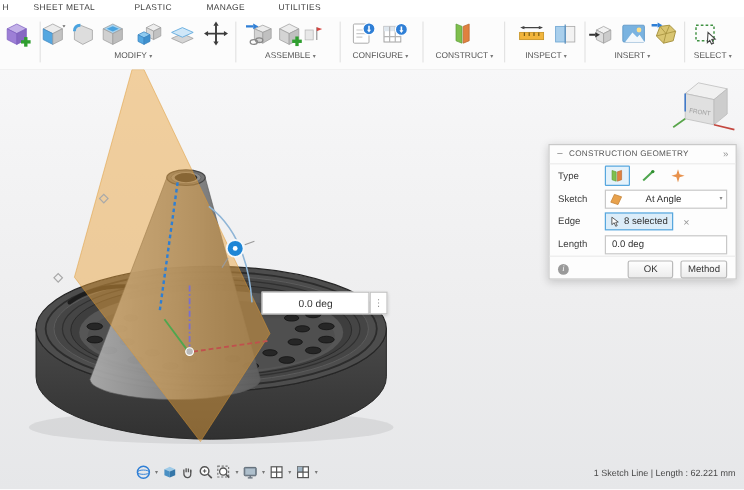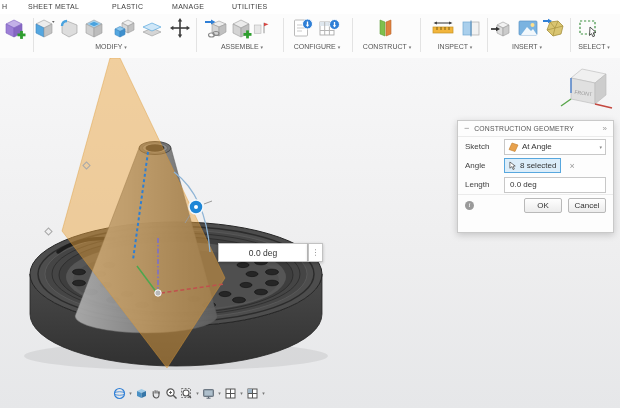--- a/index.html
+++ b/index.html
@@ -367,55 +367,75 @@
   <div class="angle-float">0.0 deg</div>
   <div class="dots-float">⋮</div>
 
   <div class="panel">
     <div class="panel-h">
       <span class="col">−</span>
       <span class="ttl">CONSTRUCTION GEOMETRY</span>
       <span class="ovf">»</span>
     </div>
 
+    <div class="prow">
+      <span class="plabel">Type</span>
+      <span class="type-opt sel">
+        <svg width="15" height="13" viewBox="0 0 15 13">
+            <polygon points="3,2 6.5,3.2 6.5,11 3,9.8" fill="#7fbf4d" stroke="#5e9e3a" stroke-width=".5"></polygon>
+            <polygon points="7.5,3.2 11,2 11,9.8 7.5,11" fill="#e0813f" stroke="#b86428" stroke-width=".5"></polygon>
+          </svg>
+      </span>
+      <span class="type-opt">
+        <svg width="14" height="13" viewBox="0 0 14 13">
+            <line x1="3" y1="10.5" x2="11" y2="3" stroke="#4ea64e" stroke-width="1.7"></line>
+            <circle cx="11" cy="3" r="1.4" fill="#2f8f2f"></circle>
+          </svg>
+      </span>
+      <span class="type-opt">
+        <svg width="14" height="13" viewBox="0 0 14 13">
+            <polygon points="7,1 8.3,5.2 12.5,6.5 8.3,7.8 7,12 5.7,7.8 1.5,6.5 5.7,5.2" fill="#e8924d"></polygon>
+          </svg>
+      </span>
+    </div>
 
     <div class="prow">
       <span class="plabel">Sketch</span>
       <span class="pfield">
         <svg width="11" height="11" viewBox="0 0 11 11">
             <polygon points="1,8.5 4,2 10,4 7,10.5" fill="#e8a24d" stroke="#c07c2c" stroke-width=".6"></polygon>
           </svg>
-        <span style="margin-left:3px">At Angle</span>
+        <span style="margin-left:19px">At Angle</span>
         <span class="fcar">▾</span>
       </span>
     </div>
 
     <div class="prow">
-      <span class="plabel">Angle</span>
+      <span class="plabel">Edge</span>
       <span class="sel-btn">
         <svg width="8" height="10" viewBox="0 0 9 11" style="margin-right:3px">
             <polygon points="1,1 1,8 3.2,6.2 4.6,9.5 6,8.9 4.6,5.8 7,5.5" fill="#fff" stroke="#444" stroke-width=".8"></polygon>
           </svg>
         <span>8 selected</span>
       </span>
       <span class="clear-x">×</span>
     </div>
 
     <div class="prow">
       <span class="plabel">Length</span>
       <span class="pfield">
         <span style="margin-left:2px">0.0 deg</span>
       </span>
     </div>
 
     <div class="pfoot">
       <span class="info-dot">i</span>
       <span class="spacer"></span>
       <span class="pbtn">OK</span>
-      <span class="pbtn">Cancel</span>
+      <span class="pbtn">Method</span>
     </div>
   </div>
 
   <div class="dock">
     <span class="dicon">
       <svg viewBox="0 0 13 13">
           <circle cx="6.5" cy="6.5" r="5" stroke="#2f7fd6" stroke-width="1.2" fill="none"></circle>
           <ellipse cx="6.5" cy="6.5" rx="5" ry="1.8" stroke="#2f7fd6" stroke-width=".8" fill="none"></ellipse>
         </svg>
     </span>
@@ -470,14 +490,15 @@
       <svg viewBox="0 0 13 13">
           <rect x="2" y="2" width="9" height="9" fill="#fff" stroke="#555" stroke-width="1"></rect>
           <rect x="2" y="2" width="4.5" height="4.5" fill="#9fb3c2"></rect>
           <line x1="2" y1="6.5" x2="11" y2="6.5" stroke="#555" stroke-width="1"></line>
           <line x1="6.5" y1="2" x2="6.5" y2="11" stroke="#555" stroke-width="1"></line>
         </svg>
     </span>
     <span class="dcar">▾</span>
   </div>
 
+  <div class="status">1 Sketch Line | Length : 62.221 mm</div>
 
 </div>
 
 </body></html>

